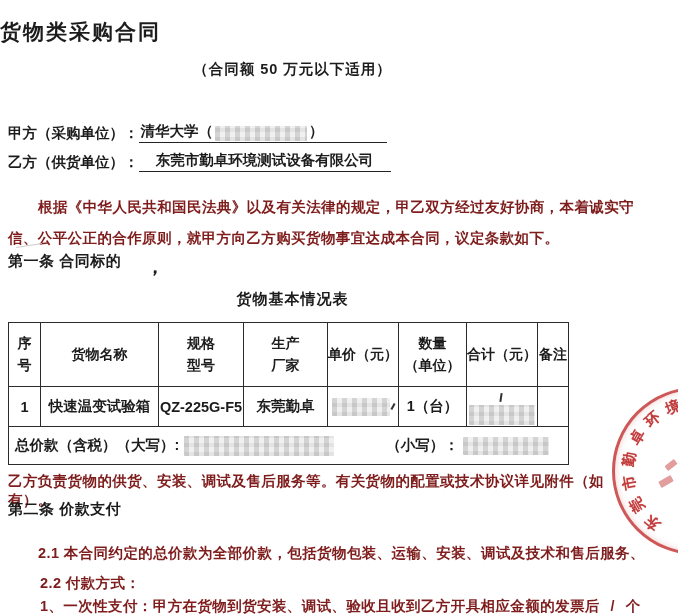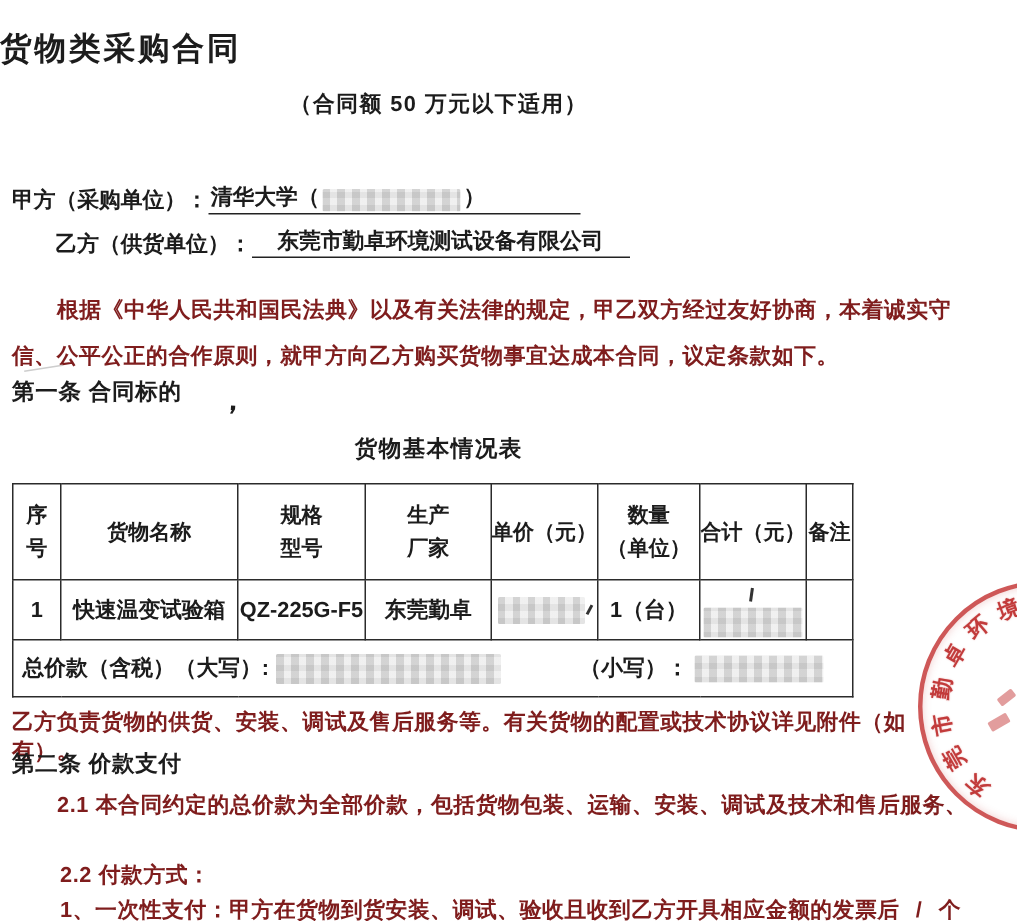--- a/index.html
+++ b/index.html
@@ -11,21 +11,21 @@
   }
   .abs { position:absolute; }
 
   
   .title   { top:18px; left:0; width:585px; font-size:21px; font-weight:700; letter-spacing:2px; }
   .subtitle{ top:60px; left:0; width:585px; text-align:center; font-size:14.5px; font-weight:600; letter-spacing:1px; }
 
   
   .party { left:8px; font-size:14.5px; font-weight:700; display:flex; align-items:flex-end; }
   .party-a { top:122px; }
-  .party-b { top:151px;margin-left:29px; }
+  .party-b { top:151px; }
   .u-line { display:inline-flex; align-items:flex-end; border-bottom:1.6px solid #222;
             font-weight:700; padding:0 2px 1px 2px; min-height:19px; }
   .u-a { width:248px; }
   .u-b { width:252px; justify-content:center; }
 
   
   .body-text { font-size:14.5px; font-weight:600; letter-spacing:.4px; color:#7f1d1d; }
   .preamble { top:192px; left:8px; line-height:31px; }
   .indent { padding-left:30px; }
   .clause-h { left:8px; font-size:15px; font-weight:700; letter-spacing:.5px; }
@@ -59,21 +59,21 @@
   .blur-a { width:92px; height:15px; margin:0 2px; }
   .blur-price { width:58px; height:18px; vertical-align:middle; }
   .blur-total { width:66px; height:20px; vertical-align:middle; }
   .blur-caps  { width:150px; height:20px; margin-left:5px; }
   .blur-small { width:86px; height:18px; margin-left:4px; }
   .tick { display:inline-block; width:2px; height:7px; background:#333; vertical-align:middle; }
   .tick-r { transform:rotate(28deg); margin-left:2px; }
   .tick-l { transform:rotate(8deg); margin-right:3px; height:9px; }
 
   .note { top:472px; left:8px; width:610px; }
-  .c21  { top:524px; left:8px; line-height:27px; }
+  .c21  { top:540px; left:8px; line-height:27px; }
   .c22  { top:574px; left:40px; }
   .payline { top:597px; left:40px; }
   .pay-blank { display:inline-block; width:26px; border-bottom:1.6px solid #222; text-align:center; font-weight:700; }
 
   
   .seal { top:387px; left:612px; width:168px; height:168px; border-radius:50%;
           border:3.5px solid rgba(198,59,59,.85); position:absolute;
           box-shadow: inset 0 0 6px rgba(198,59,59,.25); }
   .seal-char { position:absolute; left:50%; top:50%; width:16px; height:16px; margin:-8px 0 0 -8px;
                color:#c23b3b; font-size:14.5px; font-weight:700; text-align:center; line-height:16px;

